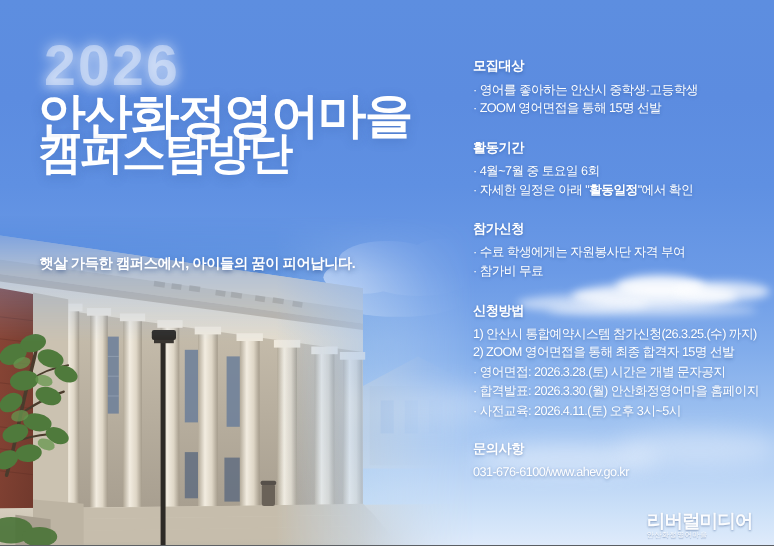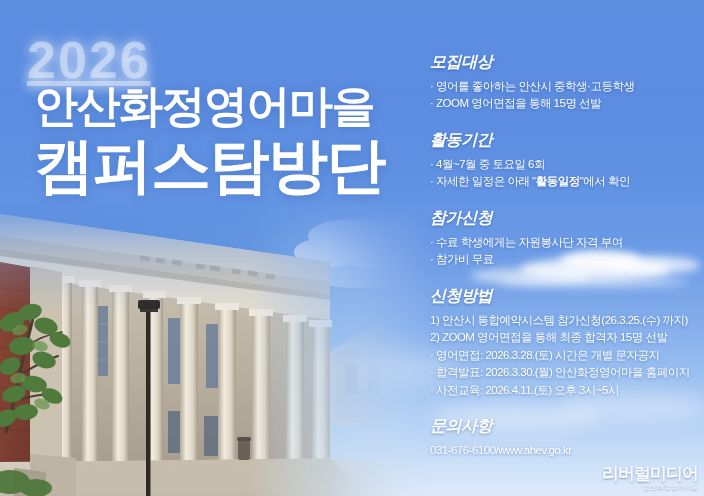--- a/index.html
+++ b/index.html
@@ -53,43 +53,42 @@
     -webkit-mask-composite: source-in;
     mask-image:
         linear-gradient(90deg, #000 0%, #000 58%, rgba(0,0,0,.75) 76%, rgba(0,0,0,.25) 90%, rgba(0,0,0,0) 100%),
         linear-gradient(0deg, #000 0%, #000 62%, rgba(0,0,0,.65) 82%, rgba(0,0,0,0) 100%);
     mask-composite: intersect;
   }
 
   
   .year {
     position: absolute;
-    left: 27px;
+    left: 40px;
     top: 34px;
     font-size: 52px;
     font-weight: bold;
     letter-spacing: 2px;
     color: rgba(255,255,255,.40);
     text-shadow: 0 0 14px rgba(255,255,255,.55), 0 2px 10px rgba(255,255,255,.35);
     line-height: 1;
     filter: blur(.6px);
-    text-decoration: underline;
   }
   .title-1, .title-2 {
     position: absolute;
     left: 34px;
     color: #ffffff;
     font-weight: bold;
     line-height: 1;
     letter-spacing: -1.5px;
     text-shadow: 0 2px 10px rgba(40,80,150,.28);
     white-space: nowrap;
   }
   .title-1 { top: 84px;  font-size: 44px; }
-  .title-2 { top: 136px; font-size: 60px; text-align: center; }
+  .title-2 { top: 120px; font-size: 40px; text-align: center; }
 
   .tagline {
     position: absolute;
     left: 36px;
     top: 231px;
     color: #ffffff;
     font-size: 13px;
     font-weight: bold;
     letter-spacing: -.4px;
     text-shadow: 0 1px 4px rgba(30,60,120,.5);
@@ -101,40 +100,39 @@
     position: absolute;
     left: 430px;
     top: 52px;
     width: 268px;
     color: #ffffff;
     text-shadow: 0 1px 3px rgba(30,70,140,.45);
   }
   .sec { margin-bottom: 17px; }
   .sec:last-child { margin-bottom: 0; }
   .sec-title {
-    font-size: 16px;
+    font-size: 12px;
     font-weight: bold;
     letter-spacing: -.4px;
     margin-bottom: 5px;
-    font-style: italic;
   }
   .sec-line {
     font-size: 11.5px;
     letter-spacing: -.5px;
     line-height: 1.52;
     white-space: nowrap;
   }
   .sec-line b { font-weight: bold; }
 
   
   .logo {
     position: absolute;
-    right: 6px;
+    right: 20px;
     bottom: 6px;
-    text-align: right;
+    text-align: left;
     opacity: .92;
   }
   .logo-main {
     font-size: 17px;
     font-weight: bold;
     letter-spacing: -1px;
     color: #ffffff;
     text-shadow: 0 1px 2px rgba(60,90,140,.6);
     line-height: 1;
   }
@@ -353,20 +351,21 @@
         <ellipse cx="36" cy="292" rx="16" ry="9"></ellipse>
       </g>
 
       <rect x="250" y="0" width="182" height="300" fill="url(#fadeR)"></rect>
     </svg>
   </div>
 
   <div class="year">2026</div>
   <div class="title-1">안산화정영어마을</div>
   <div class="title-2">캠퍼스탐방단</div>
+  <div class="tagline">햇살 가득한 캠퍼스에서, 아이들의 꿈이 피어납니다.</div>
 
   <div class="info" id="info-column">
       <div class="sec">
         <div class="sec-title">모집대상</div>
         <div class="sec-line">· 영어를 좋아하는 안산시 중학생·고등학생</div>
         <div class="sec-line">· ZOOM 영어면접을 통해 15명 선발</div>
       </div>
       <div class="sec">
         <div class="sec-title">활동기간</div>
         <div class="sec-line">· 4월~7월 중 토요일 6회</div>

